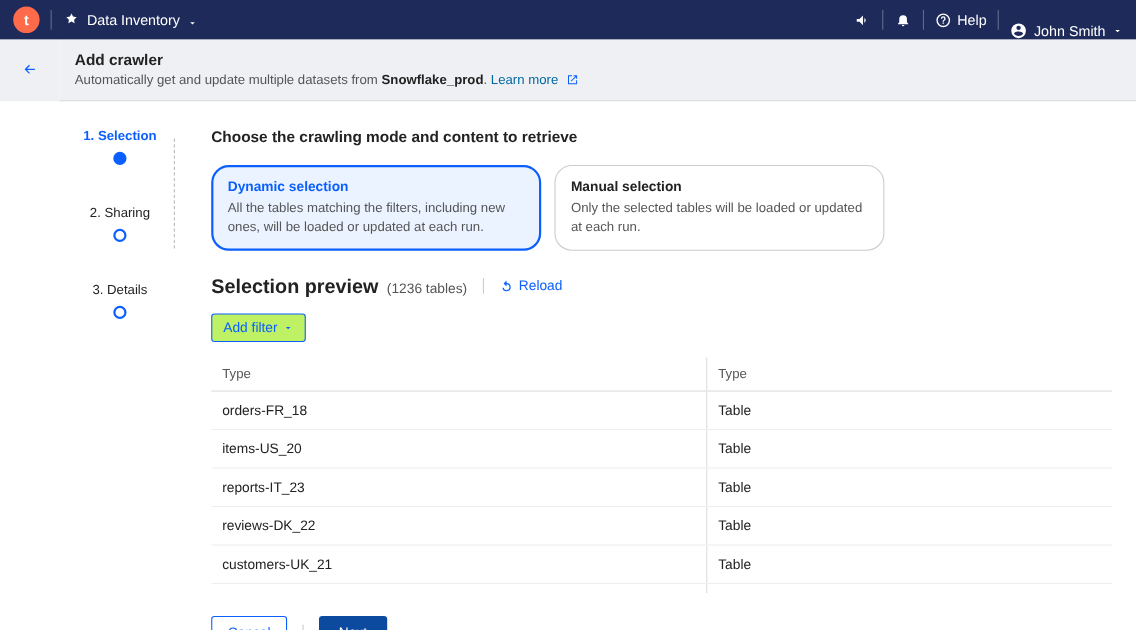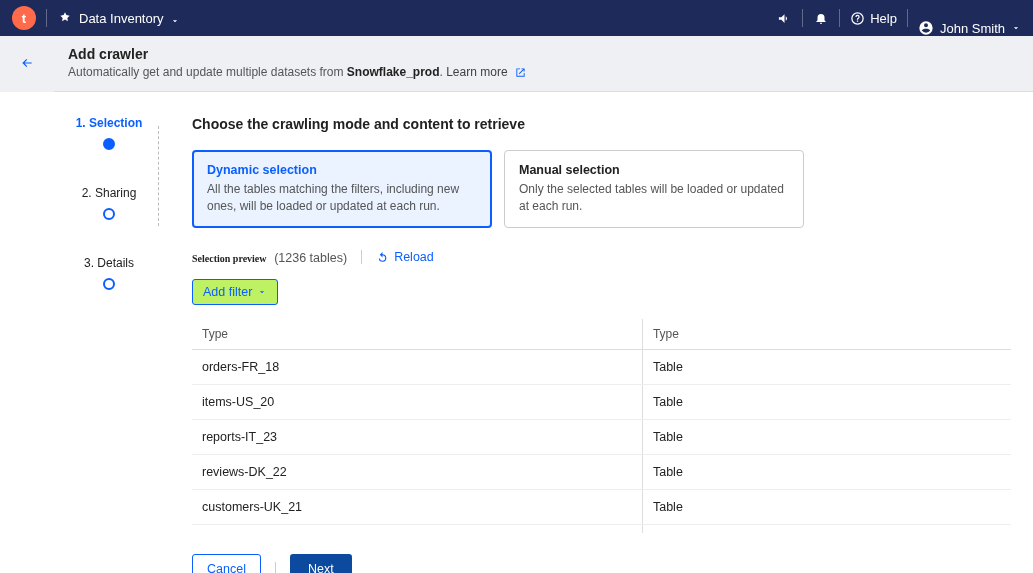--- a/index.html
+++ b/index.html
@@ -18,45 +18,45 @@
   .user { display:flex; align-items:center; gap:6px; cursor:pointer; font-size:13px;margin-top:20px;}
 
   
   .header-area { display:flex; }
   .back-col { width:54px; background:#eef0f3; display:flex; align-items:center; justify-content:center; height:56px; }
   .back-btn { color:#0b5fff; cursor:pointer; }
   .header-main { flex:1; background:#eef0f3; height:56px; padding: 10px 14px 8px 14px; border-bottom:1px solid #ddd; }
   .header-title { font-weight:600; font-size:14px; }
   .header-sub { font-size:12px; color:#555; margin-top:3px; }
   .header-sub strong { color:#222; font-weight:600; }
-  .learn-more { color:#404040; cursor:pointer; }
+  .learn-more { color:#0369a1; cursor:pointer; }
   .learn-more svg { vertical-align: -2px; margin-left: 4px;}
 
   
   .content { display:flex; padding-left:54px; }
   .stepper { width:110px; padding-top:24px; position:relative; }
   .step { display:flex; align-items:center; justify-content:flex-end; gap:8px; font-size:12px; margin-bottom:36px; position:relative;flex-direction:column; }
   .step-label { text-align:right; }
   .step-dot { width:12px; height:12px; border-radius:50%; background:#fff; border:2px solid #0b5fff; position:relative; z-index:2; flex-shrink:0; }
   .step-dot.filled { background:#0b5fff; }
   .step.active .step-label { color:#0b5fff; font-weight:600; }
   .step-line { position:absolute; right:5px; top:34px; width:1px; height:100px; border-left:1px dashed #bbb; z-index:1; }
 
   .main { flex:1; padding: 24px 22px 0 28px; max-width: 900px; }
   .section-title { font-weight:600; font-size:14px; margin-bottom:18px; }
 
   .mode-cards { display:flex; gap:12px; margin-bottom:22px; }
-  .card { flex:1; border:1px solid #ccc; border-radius:4px; padding:12px 14px; cursor:pointer; max-width:300px; }
+  .card { flex:1; border:1px solid #ccc; border-radius:16px; padding:12px 14px; cursor:pointer; max-width:300px; }
   .card.selected { border:2px solid #0b5fff; background:#eaf3ff; padding:11px 13px; }
   .card-title { font-weight:600; font-size:12.5px; margin-bottom:4px; }
   .card.selected .card-title { color:#0b5fff; }
   .card-desc { font-size:12px; color:#555; line-height:1.4; }
 
   .preview-row { display:flex; align-items:center; gap:14px; margin-bottom:14px; }
-  .preview-label { font-weight:600; font-size:10px;font-family:Liberation Serif, serif; }
+  .preview-label { font-weight:600; font-size:18px; }
   .preview-count { color:#555; font-size:12.5px; }
   .vsep2 { width:1px; height:14px; background:#ccc; }
   .reload { color:#0b5fff; display:flex; align-items:center; gap:5px; cursor:pointer; font-size:12.5px; }
 
   .addfilter { border:1px solid #0b5fff; color:#0b5fff; background:#bef264; border-radius:3px; padding:5px 10px; font-size:12.5px; display:inline-flex; align-items:center; gap:5px; cursor:pointer; margin-bottom:14px; }
 
   .table { width:100%; border-collapse:collapse; }
   .table th { text-align:left; font-weight:400; color:#555; font-size:12px; padding:8px 10px; border-bottom:1px solid #ddd; }
   .table td { padding:10px 10px; border-bottom:1px solid #eee; font-size:12.5px; }
   .table th:nth-child(2), .table td:nth-child(2) { border-left:1px solid #ddd; width:45%; }

